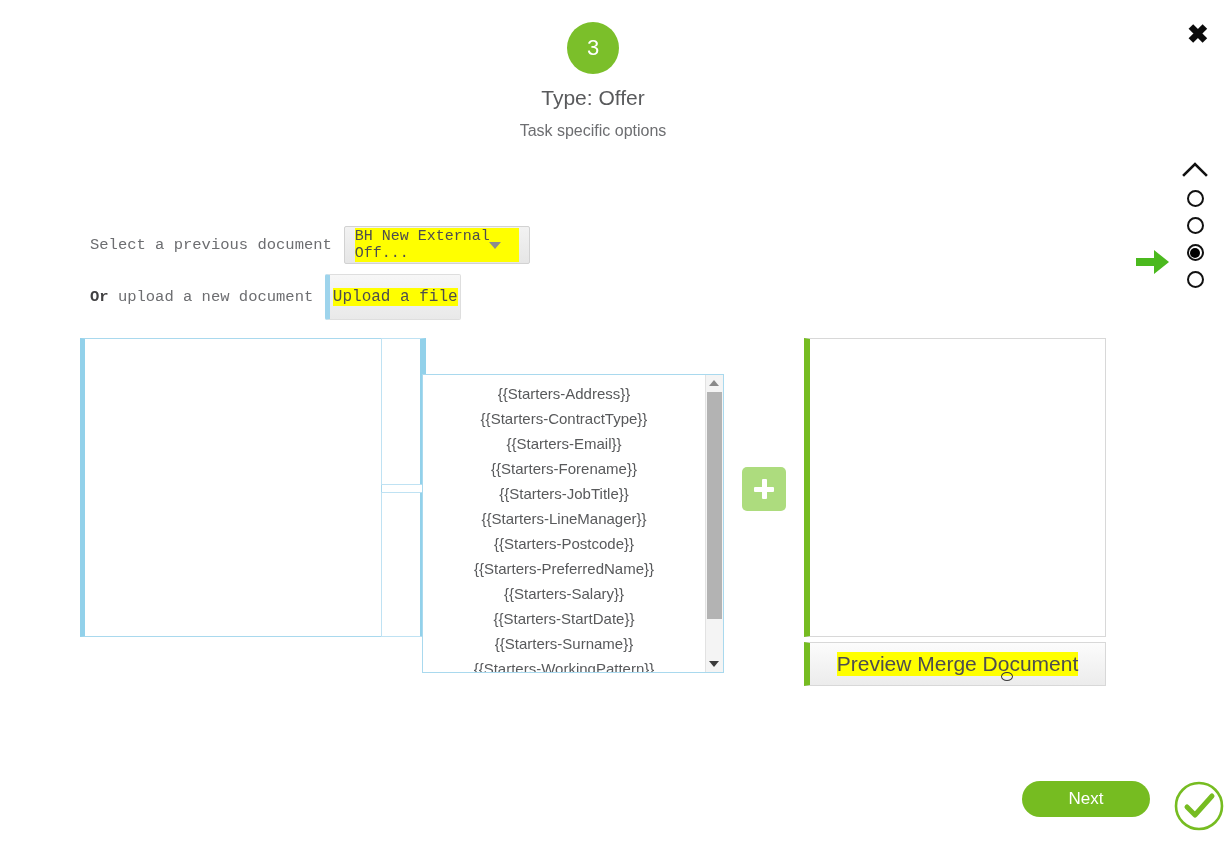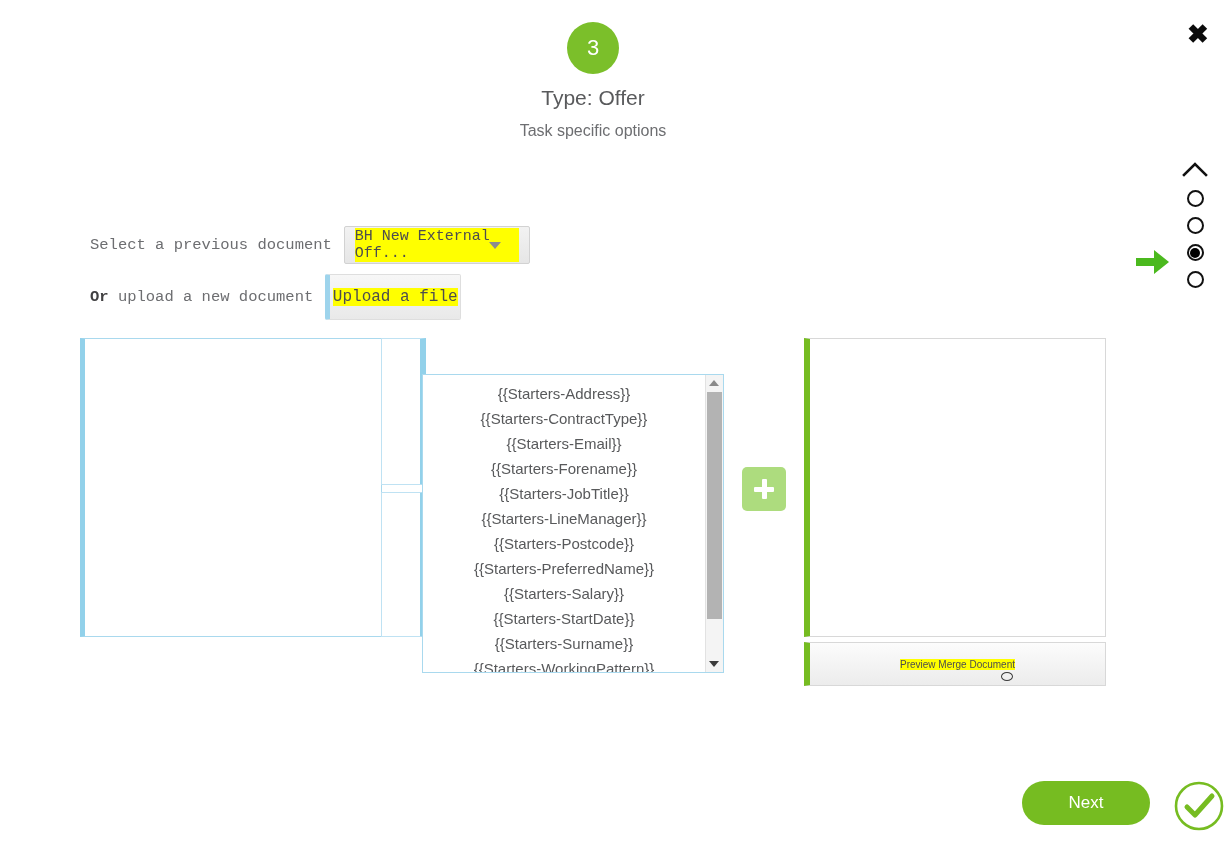--- a/index.html
+++ b/index.html
@@ -282,38 +282,38 @@
     left: 804px; top: 642px;
     width: 302px; height: 44px;
     background: linear-gradient(#fcfcfc, #ececec);
     border: 1px solid #d8d8d8;
     border-left: 6px solid #76bc21;
     box-sizing: border-box;
     display: flex;
     align-items: center;
     justify-content: center;
     cursor: pointer;
-    font-size: 10px;
+    font-size: 21px;
     color: #4d4d4f;
   }
   #preview-cursor {
     position: absolute;
     left: 191px;
     top: 29px;
     width: 10px; height: 7px;
     border: 1.5px solid #3a3a3a;
     border-radius: 50%;
     pointer-events: none;
   }
 
   
   #next-button {
     position: absolute;
     left: 1022px; top: 781px;
-    width: 128px; height: 44px;
+    width: 128px; height: 36px;
     border-radius: 25px;
     background: #76bc21;
     color: #ffffff;
     font-size: 17px;
     display: flex;
     align-items: center;
     justify-content: center;
     cursor: pointer;
     border: none;
     font-family: "Liberation Sans", sans-serif;

